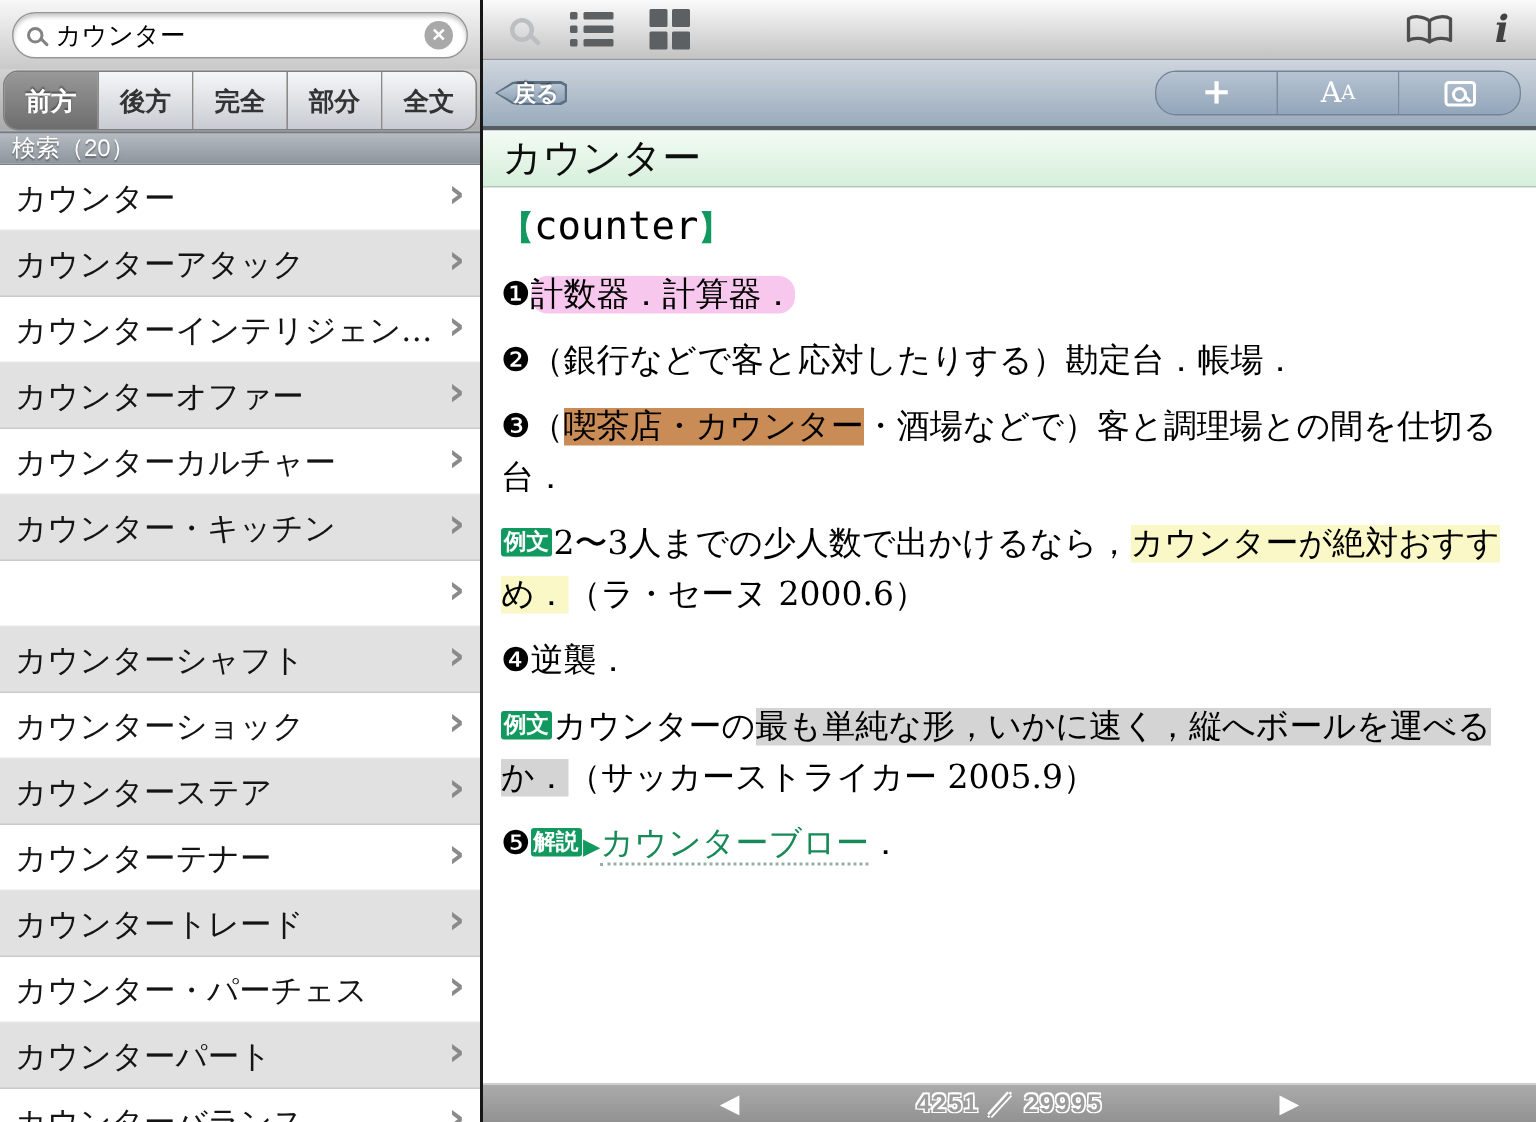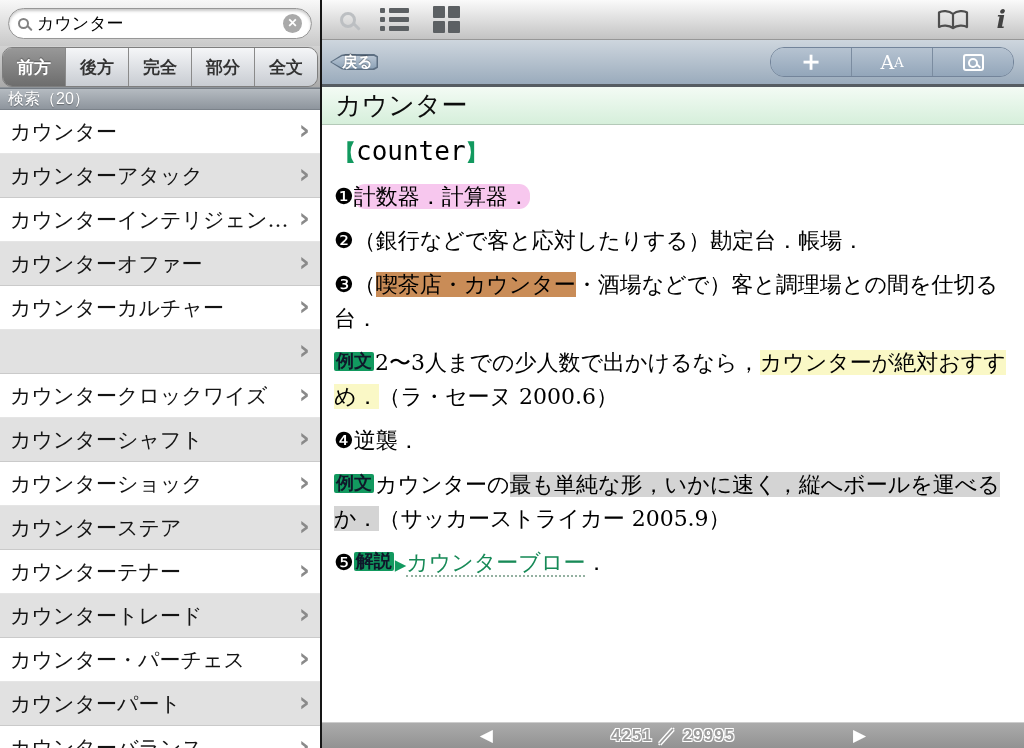--- a/index.html
+++ b/index.html
@@ -97,22 +97,22 @@
 
   .entry-body { padding:9px 12px 0 12px; font-family:"DejaVu Serif","Liberation Serif",serif;
     font-size:22px; color:#000; }
   .entry-body p { line-height:34px; margin-bottom:10px; }
   .seg-bracket { color:var(--badge-green); font-weight:bold; }
   .seg-roman { font-family:"DejaVu Sans Mono",monospace; font-size:26px; }
   .seg-hl-pink { background:var(--hl-pink);border-radius:11px; }
   .seg-hl-tan { background:var(--hl-tan); }
   .seg-hl-yellow { background:var(--hl-yellow); }
   .seg-hl-gray { background:var(--hl-gray); }
-  .seg-badge { display:inline-block; background:var(--badge-green); color:#0f172a;
-    font-family:"Liberation Sans",sans-serif; font-size:18px; font-weight:bold;
+  .seg-badge { display:inline-block; background:var(--badge-green); color:#ffffff;
+    font-family:"Liberation Sans",sans-serif; font-size:15px; font-weight:bold;
     line-height:19px; padding:0 2px; border-radius:2px; vertical-align:3px; margin-right:1px; }
   .seg-arrow { color:var(--badge-green); font-size:15px; }
   .seg-link { color:var(--link-green); border-bottom:2px dotted #94b1a1; cursor:pointer; }
 
   .pager { position:absolute; left:0; bottom:0; width:702px; height:26px;
     background:linear-gradient(#ababab,#929292); border-top:1px solid #cdcdcd;
     display:flex; align-items:center; justify-content:center; }
   .pager-arrow { color:#fff; font-size:17px; line-height:1; }
   .pager-arrow.prev { margin-right:118px; }
   .pager-arrow.next { margin-left:118px; }
@@ -158,24 +158,24 @@
         </div>
         <div class="row alt">
           <span class="row-label">カウンターオファー</span>
           <span class="chevron">›</span>
         </div>
         <div class="row">
           <span class="row-label">カウンターカルチャー</span>
           <span class="chevron">›</span>
         </div>
         <div class="row alt">
-          <span class="chevron">›</span>
-        </div>
-        <div class="row">
-          <span class="row-label">カウンタークロックワイズ</span>
+          <span class="row-label">カウンター・キッチン</span>
+          <span class="chevron">›</span>
+        </div>
+        <div class="row">
           <span class="chevron">›</span>
         </div>
         <div class="row alt">
           <span class="row-label">カウンターシャフト</span>
           <span class="chevron">›</span>
         </div>
         <div class="row">
           <span class="row-label">カウンターショック</span>
           <span class="chevron">›</span>
         </div>

